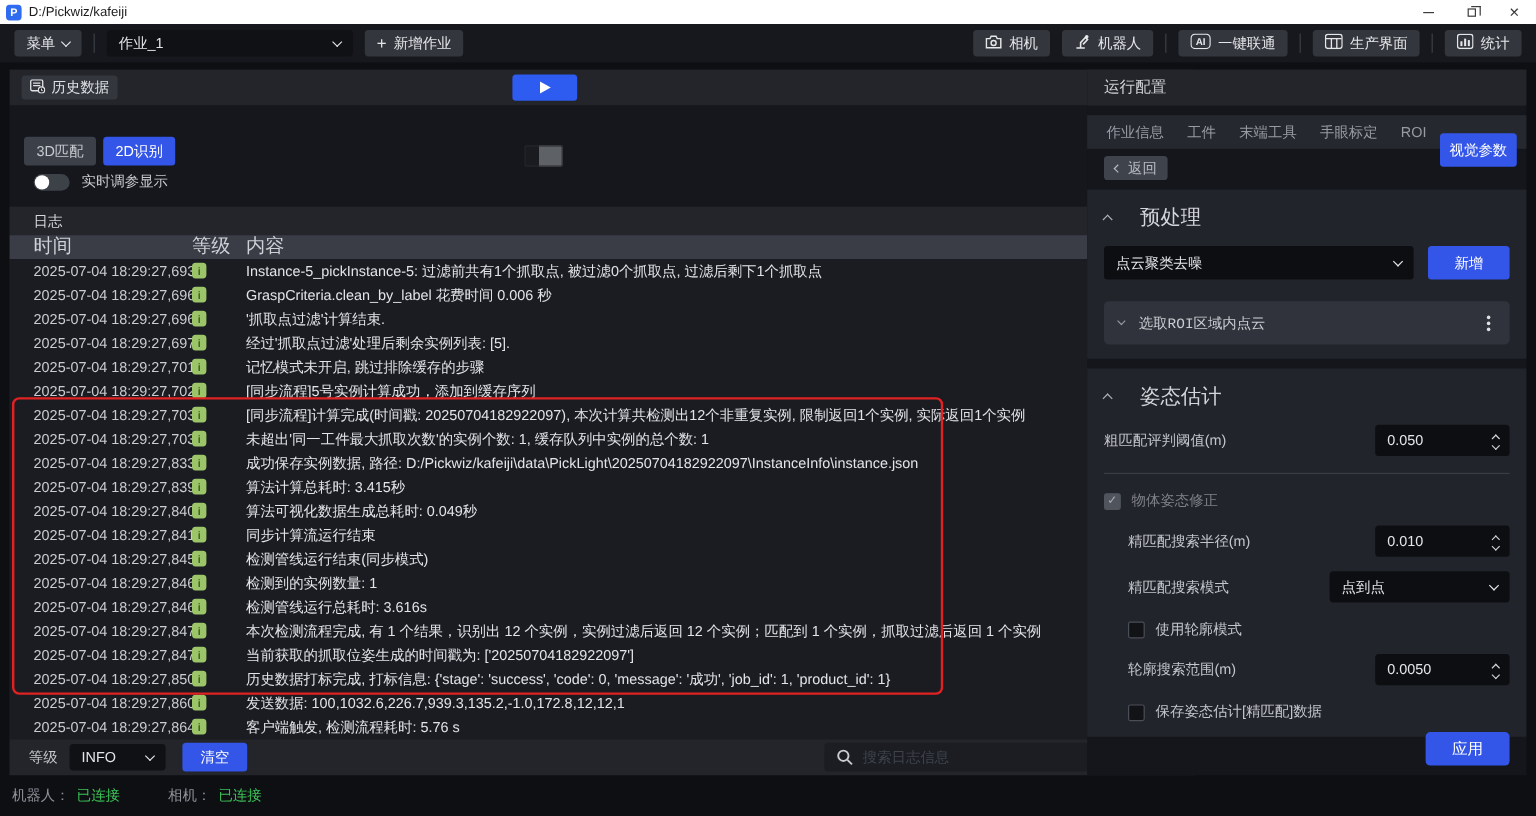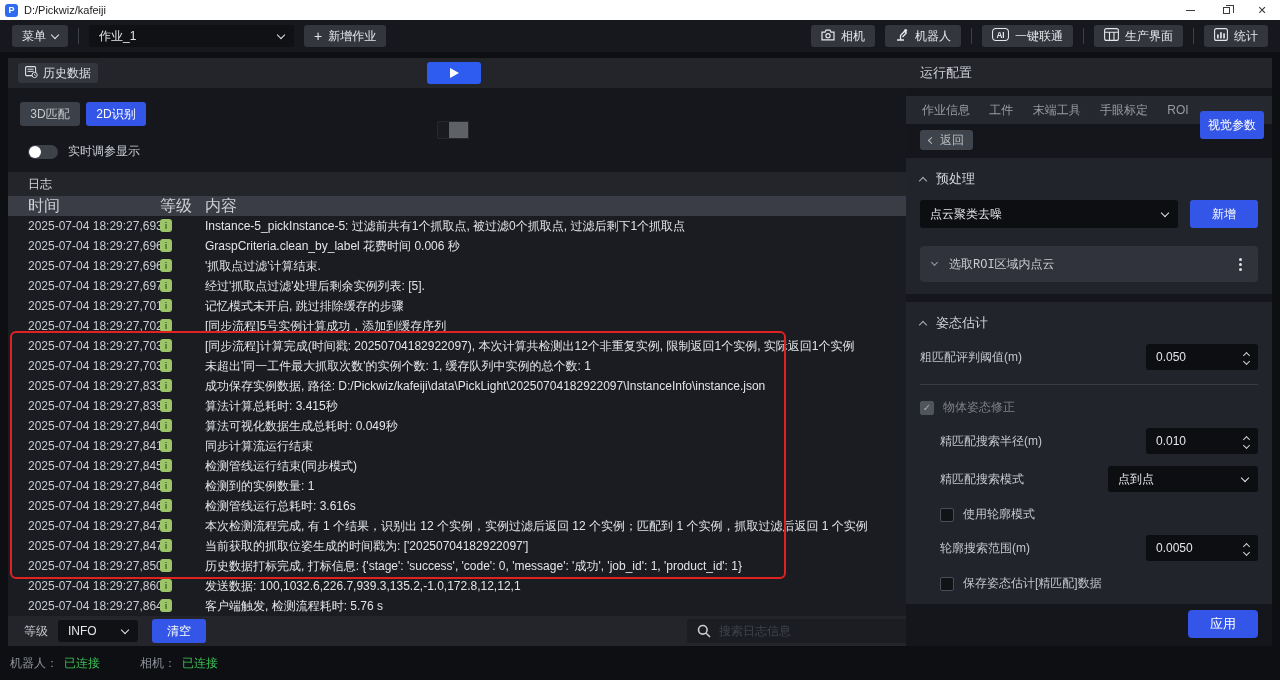--- a/index.html
+++ b/index.html
@@ -31,21 +31,21 @@
 
   
   .left-col { position:absolute; left:8px; top:58px; width:987px; }
   .left-top { height:30px; background:#23252b; display:flex; align-items:center; padding:0 10px; position:relative; }
   .hist-btn { height:20px; background:#33363d; border-radius:3px; display:flex; align-items:center; gap:5px; padding:0 7px; color:#dfe1e4; font-size:12px; }
   .play-btn { position:absolute; left:419px; top:4px; width:54px; height:22px; background:#2e5bf0; border-radius:3px; display:flex; align-items:center; justify-content:center; }
   .play-tri { width:0; height:0; border-left:9px solid #fff; border-top:5px solid transparent; border-bottom:5px solid transparent; }
   .listgear { margin-left:auto; }
 
   .viewport { height:84px; background:#15171d; position:relative; }
-  .mode-tabs { position:absolute; left:12px; top:14px; display:flex; gap:6px;border-radius:10px; }
+  .mode-tabs { position:absolute; left:12px; top:26px; display:flex; gap:6px;border-radius:10px; }
   .mode-btn { height:24px; min-width:60px; padding:0 10px; border-radius:3px; display:flex; align-items:center; justify-content:center; font-size:12px; color:#c6c9ce; background:#3c4049; }
   .mode-btn.active { background:#3355e8; color:#fff; }
   .vp-icons { position:absolute; right:14px; top:38px; display:flex; gap:18px; align-items:center; }
   .thumb { position:absolute; left:429px; top:33px; width:32px; height:18px; border-radius:2px; background:linear-gradient(90deg,#191b1f 0 38%,#5e6166 38% 100%); box-shadow:inset 0 0 0 1px #26282d; }
   .toggle-row { position:absolute; left:20px; bottom:12px; display:flex; align-items:center; gap:10px; }
   .toggle { width:30px; height:14px; background:#3d4148; border-radius:8px; position:relative; }
   .knob { position:absolute; left:1px; top:1px; width:12px; height:12px; border-radius:50%; background:#fff; }
   .toggle-label { font-size:12px; color:#c6c9ce; }
 
   
@@ -73,21 +73,21 @@
 
   
   .right-panel { position:absolute; left:906px; top:58px; width:366px; height:588px; background:#14161c; }
   .rp-header { height:30px; background:#23252b; display:flex; align-items:center; padding-left:14px; font-size:13px; color:#ced1d6; }
   .rp-tabs { margin-top:8px; height:28px; background:#262830; display:flex; align-items:center; padding:0 8px; justify-content:space-between; }
   .ctab { font-size:12px; color:#989ba2; padding:0 8px; height:28px; line-height:28px; border-radius:3px; white-space:nowrap; }
   .ctab.active { background:#3355e8; color:#fff;margin-top:29px; }
   .back-btn { margin:6px 0 0 14px; display:inline-flex; height:20px; background:#3f434b; border-radius:3px; align-items:center; gap:6px; padding:0 9px; font-size:12px; color:#b9bcc2; }
   .back-btn .chev { width:5px; height:5px; border-width:1.3px; }
   .card { margin-top:8px; background:#22242b; padding:12px 14px; position:relative; }
-  .sec-head { display:flex; align-items:center; gap:10px; font-size:13px; color:#d3d6da; }
+  .sec-head { display:flex; align-items:center; gap:24px; font-size:17px; color:#d3d6da; }
   .sec-head .chev { color:#aeb1b7; }
   .pp-row { margin-top:12px; display:flex; gap:12px; }
   .pp-select { flex:1; height:28px; background:#0c0e12; border-radius:3px; display:flex; align-items:center; justify-content:space-between; padding:0 10px; font-size:12px; color:#e4e6e9; }
   .add-btn { width:68px; height:28px; background:#3355e8; border-radius:3px; color:#fff; font-size:12px; display:flex; align-items:center; justify-content:center; }
   .step-card { margin-top:18px; height:36px; background:#30333b; border-radius:4px; display:flex; align-items:center; padding:0 12px; gap:12px; font-size:12px; color:#c9ccd1;font-family:Liberation Mono, monospace; }
   .step-card .chev { color:#9a9da4; width:5px; height:5px; }
   .kebab { margin-left:auto; display:flex; flex-direction:column; gap:2px; padding:4px; }
   .kebab i { width:3px; height:3px; border-radius:50%; background:#dfe1e4; }
   .field-row { margin-top:12px; display:flex; align-items:center; justify-content:space-between; }
   .field-row.indent { padding-left:20px; }

